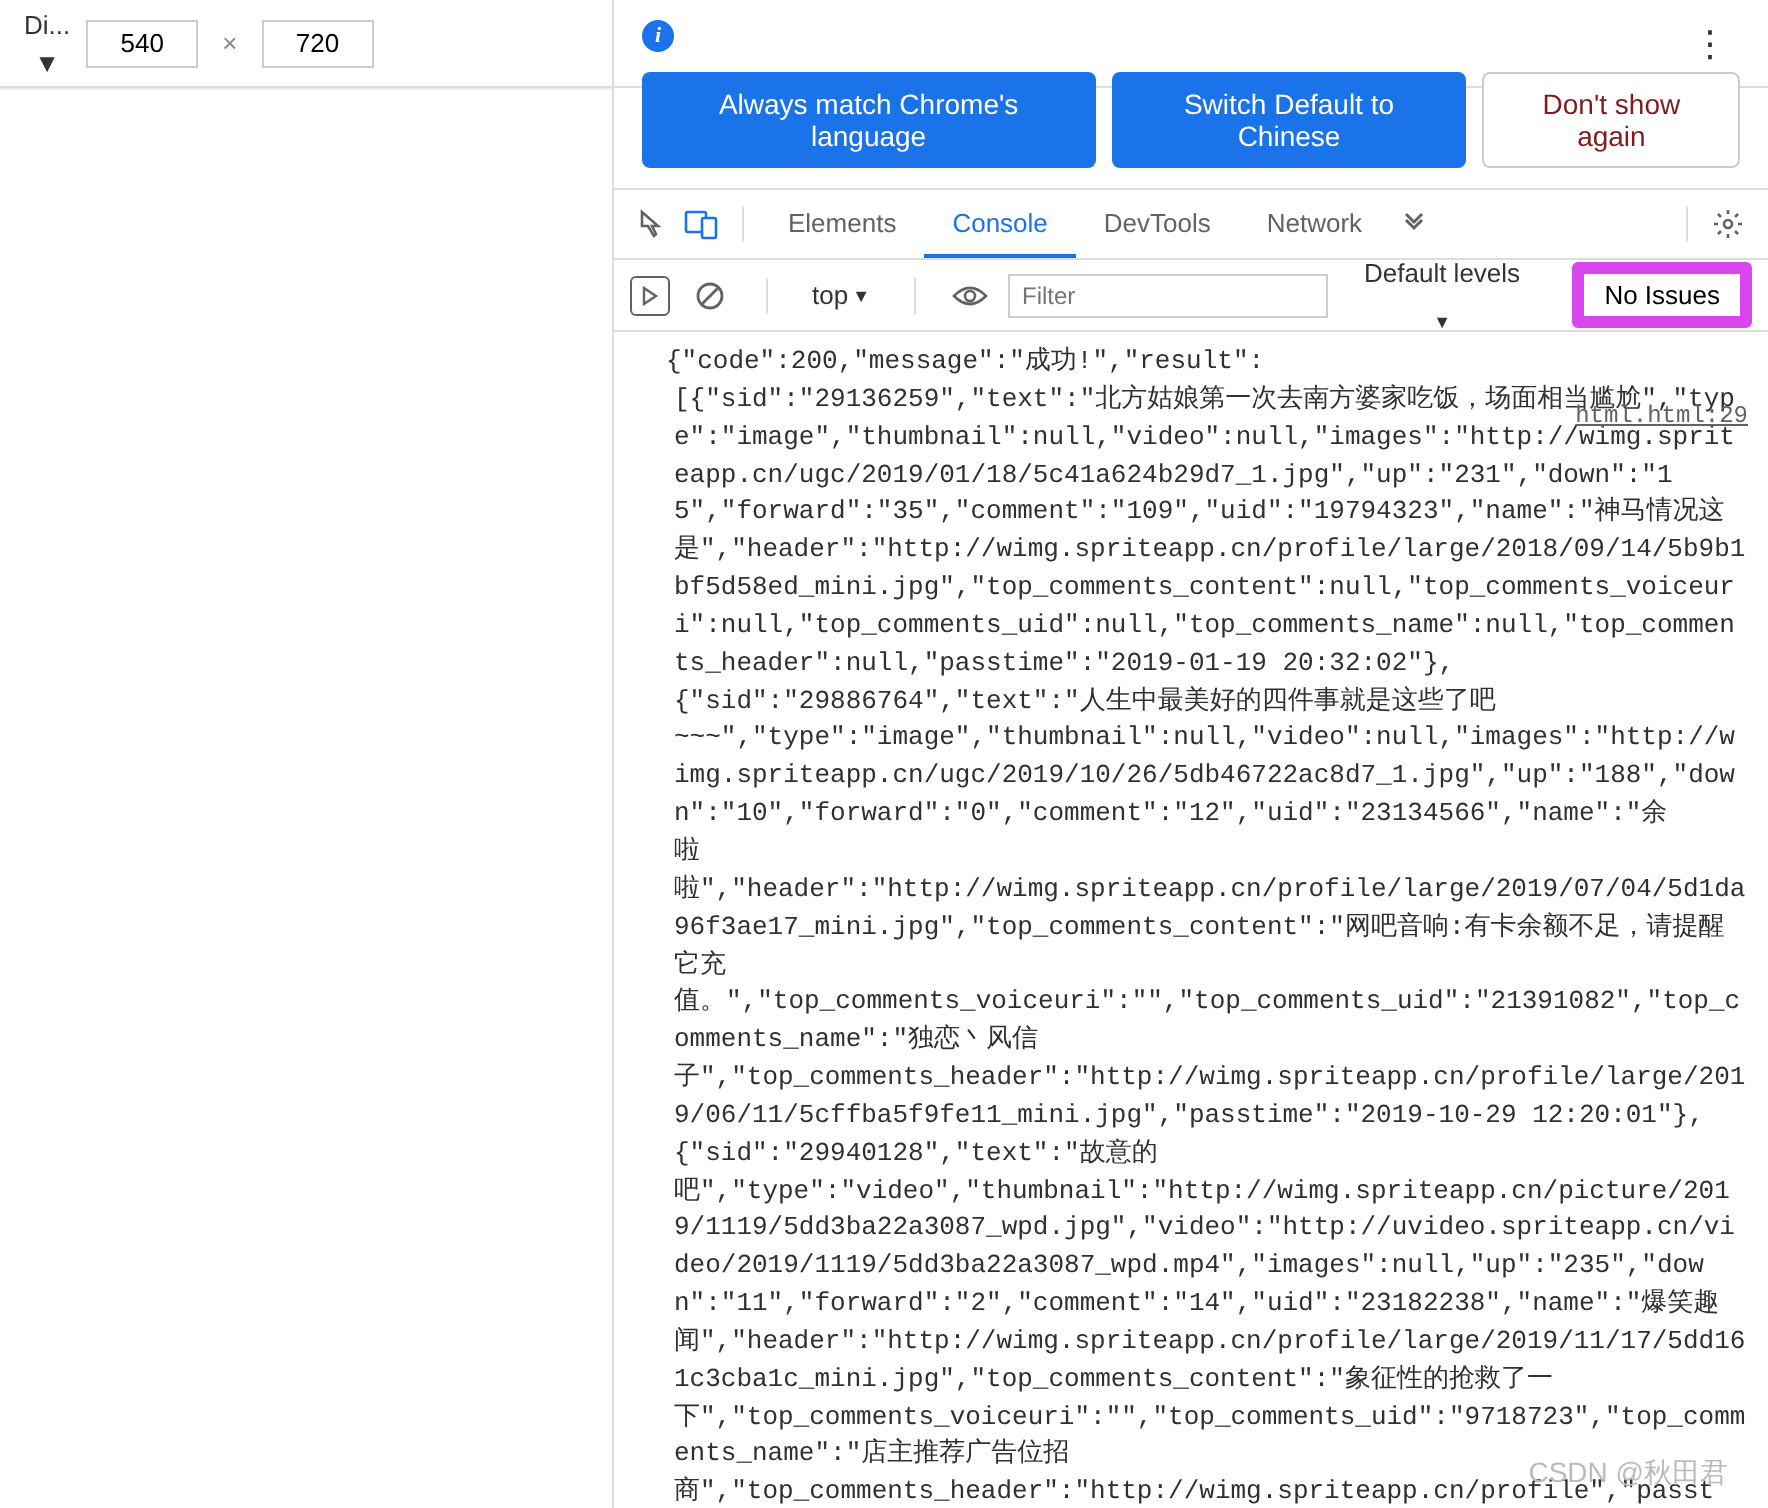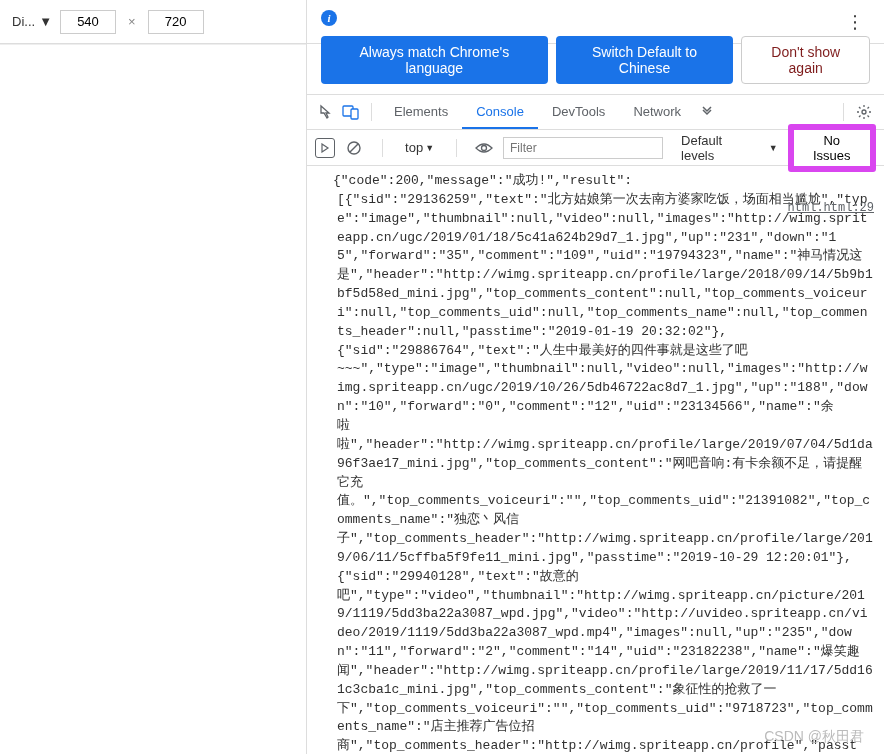--- a/index.html
+++ b/index.html
@@ -1,20 +1,20 @@
 <!DOCTYPE html>
 <html><head>
   <meta charset="utf-8">
   <style>
     * { box-sizing: border-box; margin: 0; padding: 0; }
     body { font-family: "Segoe UI", Arial, sans-serif; font-size: 12px; background: #fff; color: #333; width: 884px; height: 754px; overflow: hidden; position: relative; }
     
     .top-bar { display: flex; align-items: center; height: 44px; border-bottom: 1px solid #ddd; padding: 0 8px; }
     .left-area { width: 300px; display: flex; align-items: center; gap: 8px; padding-left: 4px; }
-    .device-select { display: flex; align-items: center; gap: 4px; font-size: 13px; }
+    .device-select { display: flex; align-items: center; gap: 4px; font-size: 13px; flex-direction: column; }
     .dim-input { width: 56px; height: 24px; border: 1px solid #ccc; text-align: center; font-size: 13px; }
     .dim-x { color: #888; font-size: 13px; margin: 0 4px; }
     .more-dots { margin-left: auto; margin-right: 12px; font-size: 18px; cursor: pointer; }
     
     .right-panel { position: absolute; left: 306px; top: 0; right: 0; bottom: 0; border-left: 1px solid #ddd; display: flex; flex-direction: column; }
     
     .notice-bar { display: flex; align-items: center; padding: 10px 14px; gap: 10px; }
     .info-icon { width: 16px; height: 16px; border-radius: 50%; background: #1a73e8; color: #fff; display: flex; align-items: center; justify-content: center; font-size: 11px; font-weight: bold; font-style: italic; font-family: Georgia, serif; }
     .notice-text { font-size: 14px; color: #333; }
     
@@ -29,21 +29,21 @@
     .tab { padding: 0 14px; height: 100%; display: flex; align-items: center; font-size: 13px; color: #5f6368; cursor: pointer; border-bottom: 2px solid transparent; }
     .tab.active { color: #1a73e8; border-bottom-color: #1a73e8; }
     .gear { margin-left: auto; }
     
     .filter-row { display: flex; align-items: center; border-bottom: 1px solid #ddd; padding: 4px 8px; height: 36px; gap: 10px; }
     .play-icon { width: 20px; height: 20px; border: 1.5px solid #5f6368; border-radius: 3px; display: flex; align-items: center; justify-content: center; cursor: pointer; }
     .no-icon { width: 20px; height: 20px; display: flex; align-items: center; justify-content: center; cursor: pointer; color: #5f6368; }
     .ctx-sel { display: flex; align-items: center; gap: 2px; font-size: 13px; color: #333; cursor: pointer; padding: 0 4px; }
     .eye-icon { color: #5f6368; cursor: pointer; }
     .filter-input { width: 160px; height: 22px; border: 1px solid #ccc; padding: 0 6px; font-size: 12px; }
-    .lvl-sel { display: flex; align-items: center; gap: 12px; font-size: 13px; color: #333; cursor: pointer; margin-left: 8px; }
+    .lvl-sel { display: flex; align-items: center; gap: 12px; font-size: 13px; color: #333; cursor: pointer; margin-left: 8px; flex-direction: column; }
     .issues-btn { border: 6px solid #d946ef; padding: 3px 10px; font-size: 13px; border-radius: 3px; cursor: pointer; margin-left: auto; background: #fff; }
     
     .console-body { flex: 1; overflow: hidden; padding: 6px 10px; font-family: Consolas, "Courier New", monospace; font-size: 13px; line-height: 1.45; position: relative; }
     .src-link { position: absolute; right: 10px; top: 6px; color: #5f6368; text-decoration: underline; font-size: 12px; cursor: pointer; margin-top: 28px; }
     .log-text { white-space: pre-wrap; word-break: break-all; color: #303030; padding-left: 20px; text-indent: -4px; }
     
     .left-empty { position: absolute; left: 0; top: 44px; width: 306px; bottom: 0; background: #fff; border-top: 1px solid #eee; }
     
     .watermark { position: absolute; right: 20px; bottom: 8px; color: #bbb; font-size: 14px; pointer-events: none; }
 

